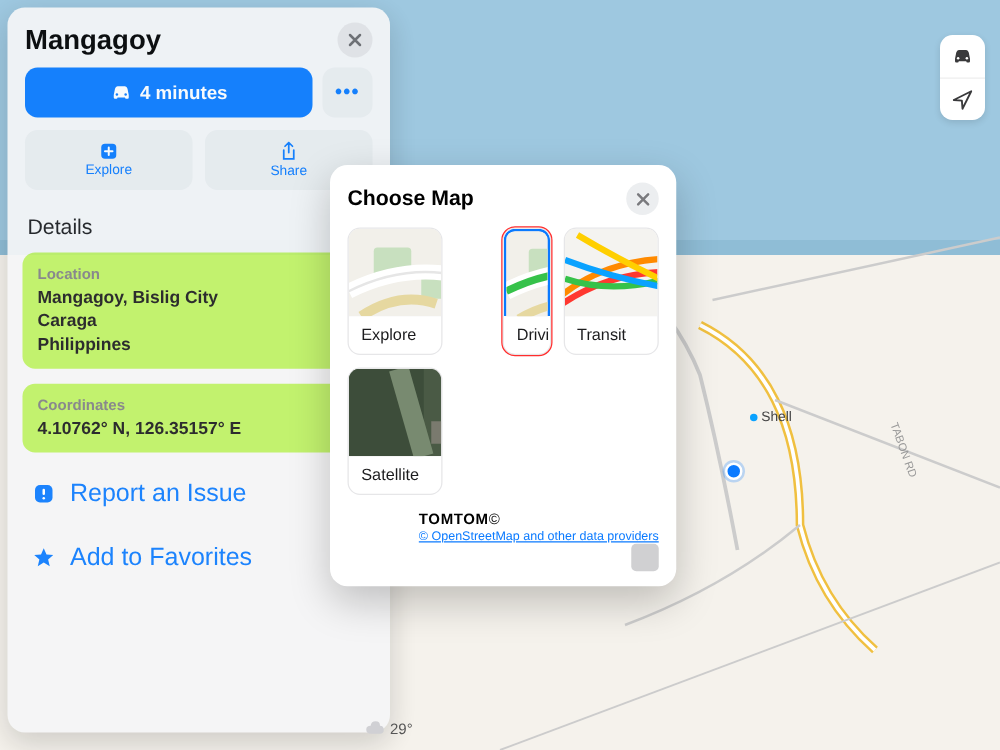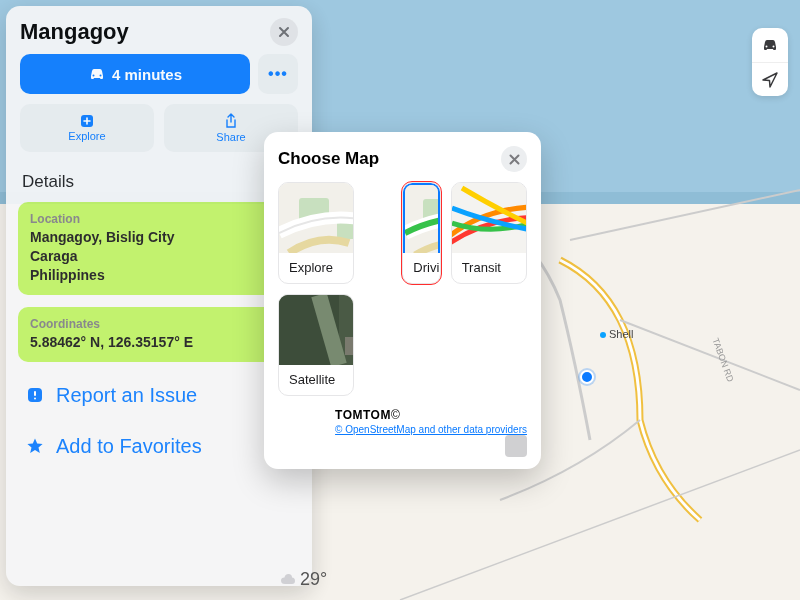--- a/index.html
+++ b/index.html
@@ -47,21 +47,21 @@
   .m-tile-img { height: 70px; background: #f0efed; position: relative; overflow: hidden; }
   .m-tile-label { padding: 7px 10px 8px; font-size: 13px; color: #1c1c1e; }
   .warn-tri { position: absolute; width: 18px; height: 16px; }
   
   .m-foot { margin-top: 12px; display: flex; justify-content: space-between; align-items: end; flex-direction: column; }
   .m-brand { font-size: 12px; font-weight: 700; letter-spacing: .5px; }
   .m-sub { font-size: 10px; color: #0a7aff; text-decoration: underline; margin-top: 2px; cursor: pointer; }
   .m-weather { width: 22px; height: 22px; background: #d0d0d2; border-radius: 4px; }
   
   
-  .temp-chip { position: absolute; left: 280px; bottom: 10px; font-size: 18px; color: #555; display: flex; align-items: center; gap: 4px; }
+  .temp-chip { position: absolute; left: 292px; bottom: 10px; font-size: 12px; color: #555; display: flex; align-items: center; gap: 4px; }
   
   svg { display: block; }
 </style>
 </head>
 <body>
 
 <div class="map-bg">
   <svg class="map-roads" width="800" height="600">
     <path d="M 560 260 Q 600 280 620 320 T 640 420 Q 655 480 700 520" stroke="#f0c040" stroke-width="7" fill="none"></path>
     <path d="M 560 260 Q 600 280 620 320 T 640 420 Q 655 480 700 520" stroke="#fff" stroke-width="3" fill="none"></path>
@@ -129,21 +129,21 @@
   </div>
   <div class="sc-section-title">Details</div>
   <div class="sc-row">
     <div class="sc-label">Location</div>
     <div class="sc-value" style="white-space:pre-line">Mangagoy, Bislig City
 Caraga
 Philippines</div>
   </div>
   <div class="sc-row">
     <div class="sc-label">Coordinates</div>
-    <div class="sc-value">5.88462° N, 126.35157° E</div>
+    <div class="sc-value">4.10762° N, 126.35157° E</div>
   </div>
   <div class="sc-link">
     <div class="link-icon">
       <svg width="18" height="18" viewBox="0 0 18 18">
           <rect x="2" y="2" width="14" height="14" rx="4" fill="#0a7aff"></rect>
           <rect x="8" y="5" width="2" height="5" rx="1" fill="#fff"></rect>
           <rect x="8" y="11.5" width="2" height="2" rx="1" fill="#fff"></rect>
         </svg>
     </div>
     <span>Report an Issue</span>

